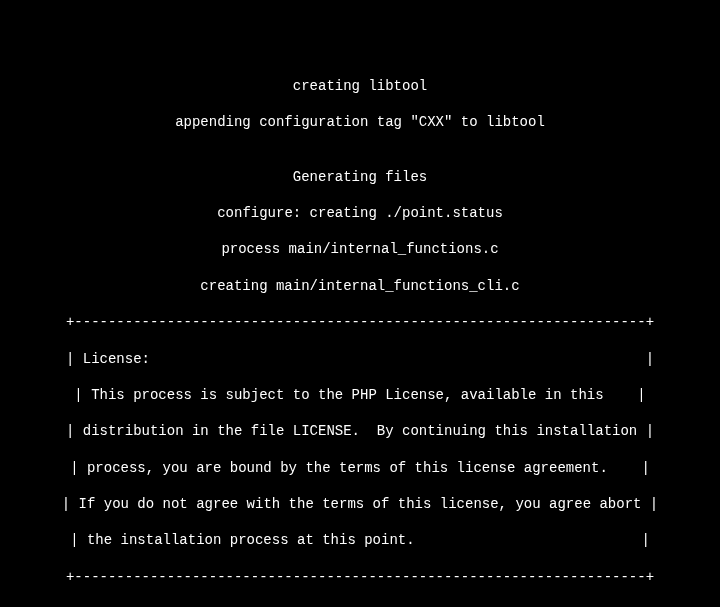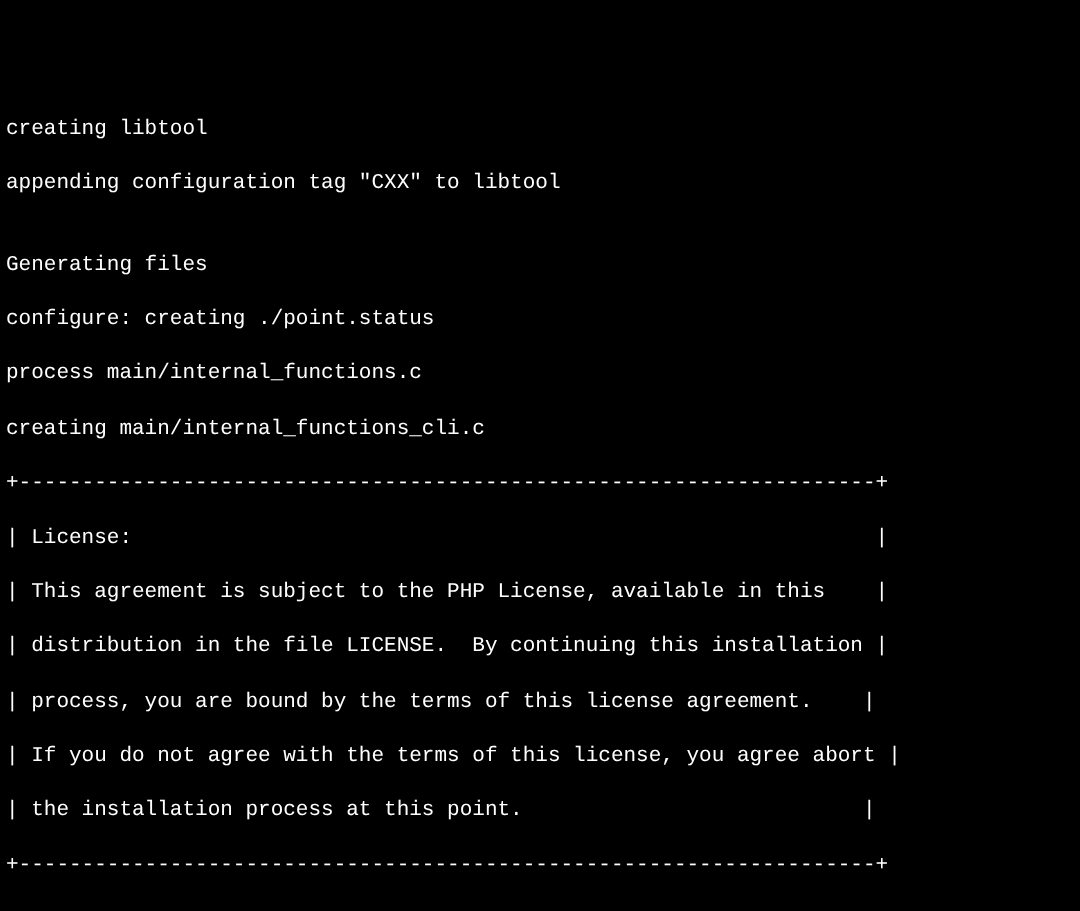--- a/index.html
+++ b/index.html
@@ -1,18 +1,19 @@
 <!DOCTYPE html>
 <html><head>
   <meta charset="utf-8">
   <style>
     * {
       margin: 0;
       padding: 0;
       box-sizing: border-box;
+      text-align: center;
     }
     body {
       background: #000;
       color: #fff;
       font-family: 'Courier New', monospace;
       font-size: 14px;
       line-height: 1.3;
       padding: 4px;
       width: 720px;
       height: 607px;
@@ -33,21 +34,21 @@
 
 <span class="line">creating libtool</span>
 <span class="line">appending configuration tag "CXX" to libtool</span>
 <span class="line"></span>
 <span class="line bold">Generating files</span>
 <span class="line">configure: creating ./point.status</span>
 <span class="line">process main/internal_functions.c</span>
 <span class="line">creating main/internal_functions_cli.c</span>
 <span class="line">+--------------------------------------------------------------------+</span>
 <span class="line">| License:                                                           |</span>
-<span class="line">| This agreement is subject to the PHP License, available in this    |</span>
+<span class="line">| This process is subject to the PHP License, available in this    |</span>
 <span class="line">| distribution in the file LICENSE.  By continuing this installation |</span>
 <span class="line">| process, you are bound by the terms of this license agreement.    |</span>
 <span class="line">| If you do not agree with the terms of this license, you agree abort |</span>
 <span class="line">| the installation process at this point.                           |</span>
 <span class="line">+--------------------------------------------------------------------+</span>
 <span class="line"></span>
 
 <span class="line"></span>
 
 

